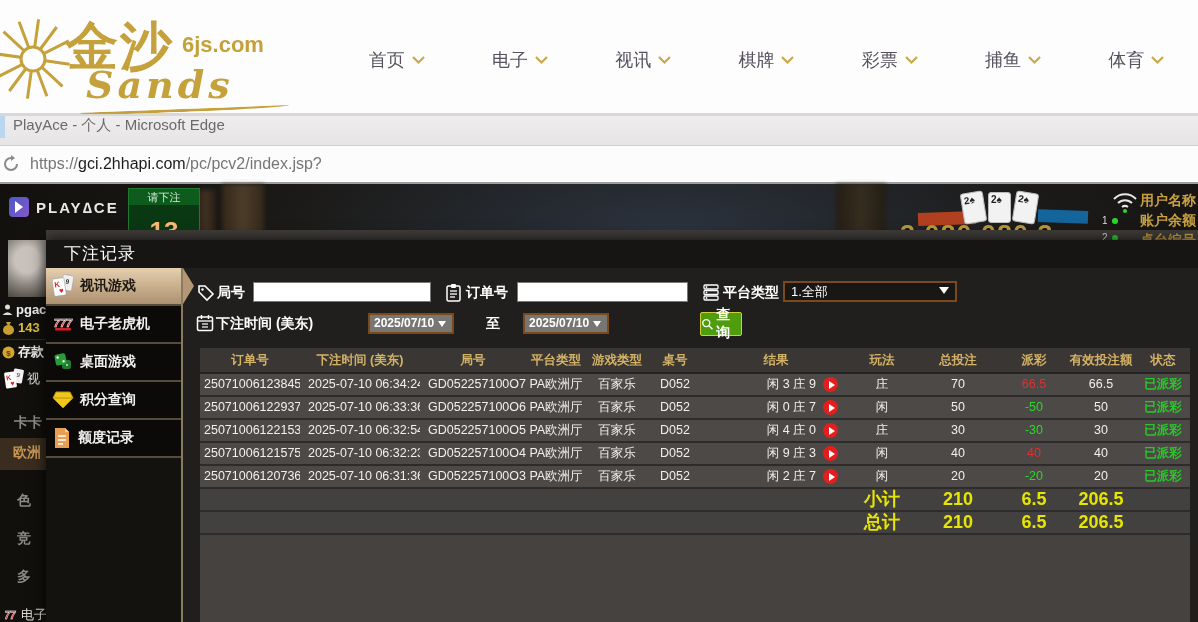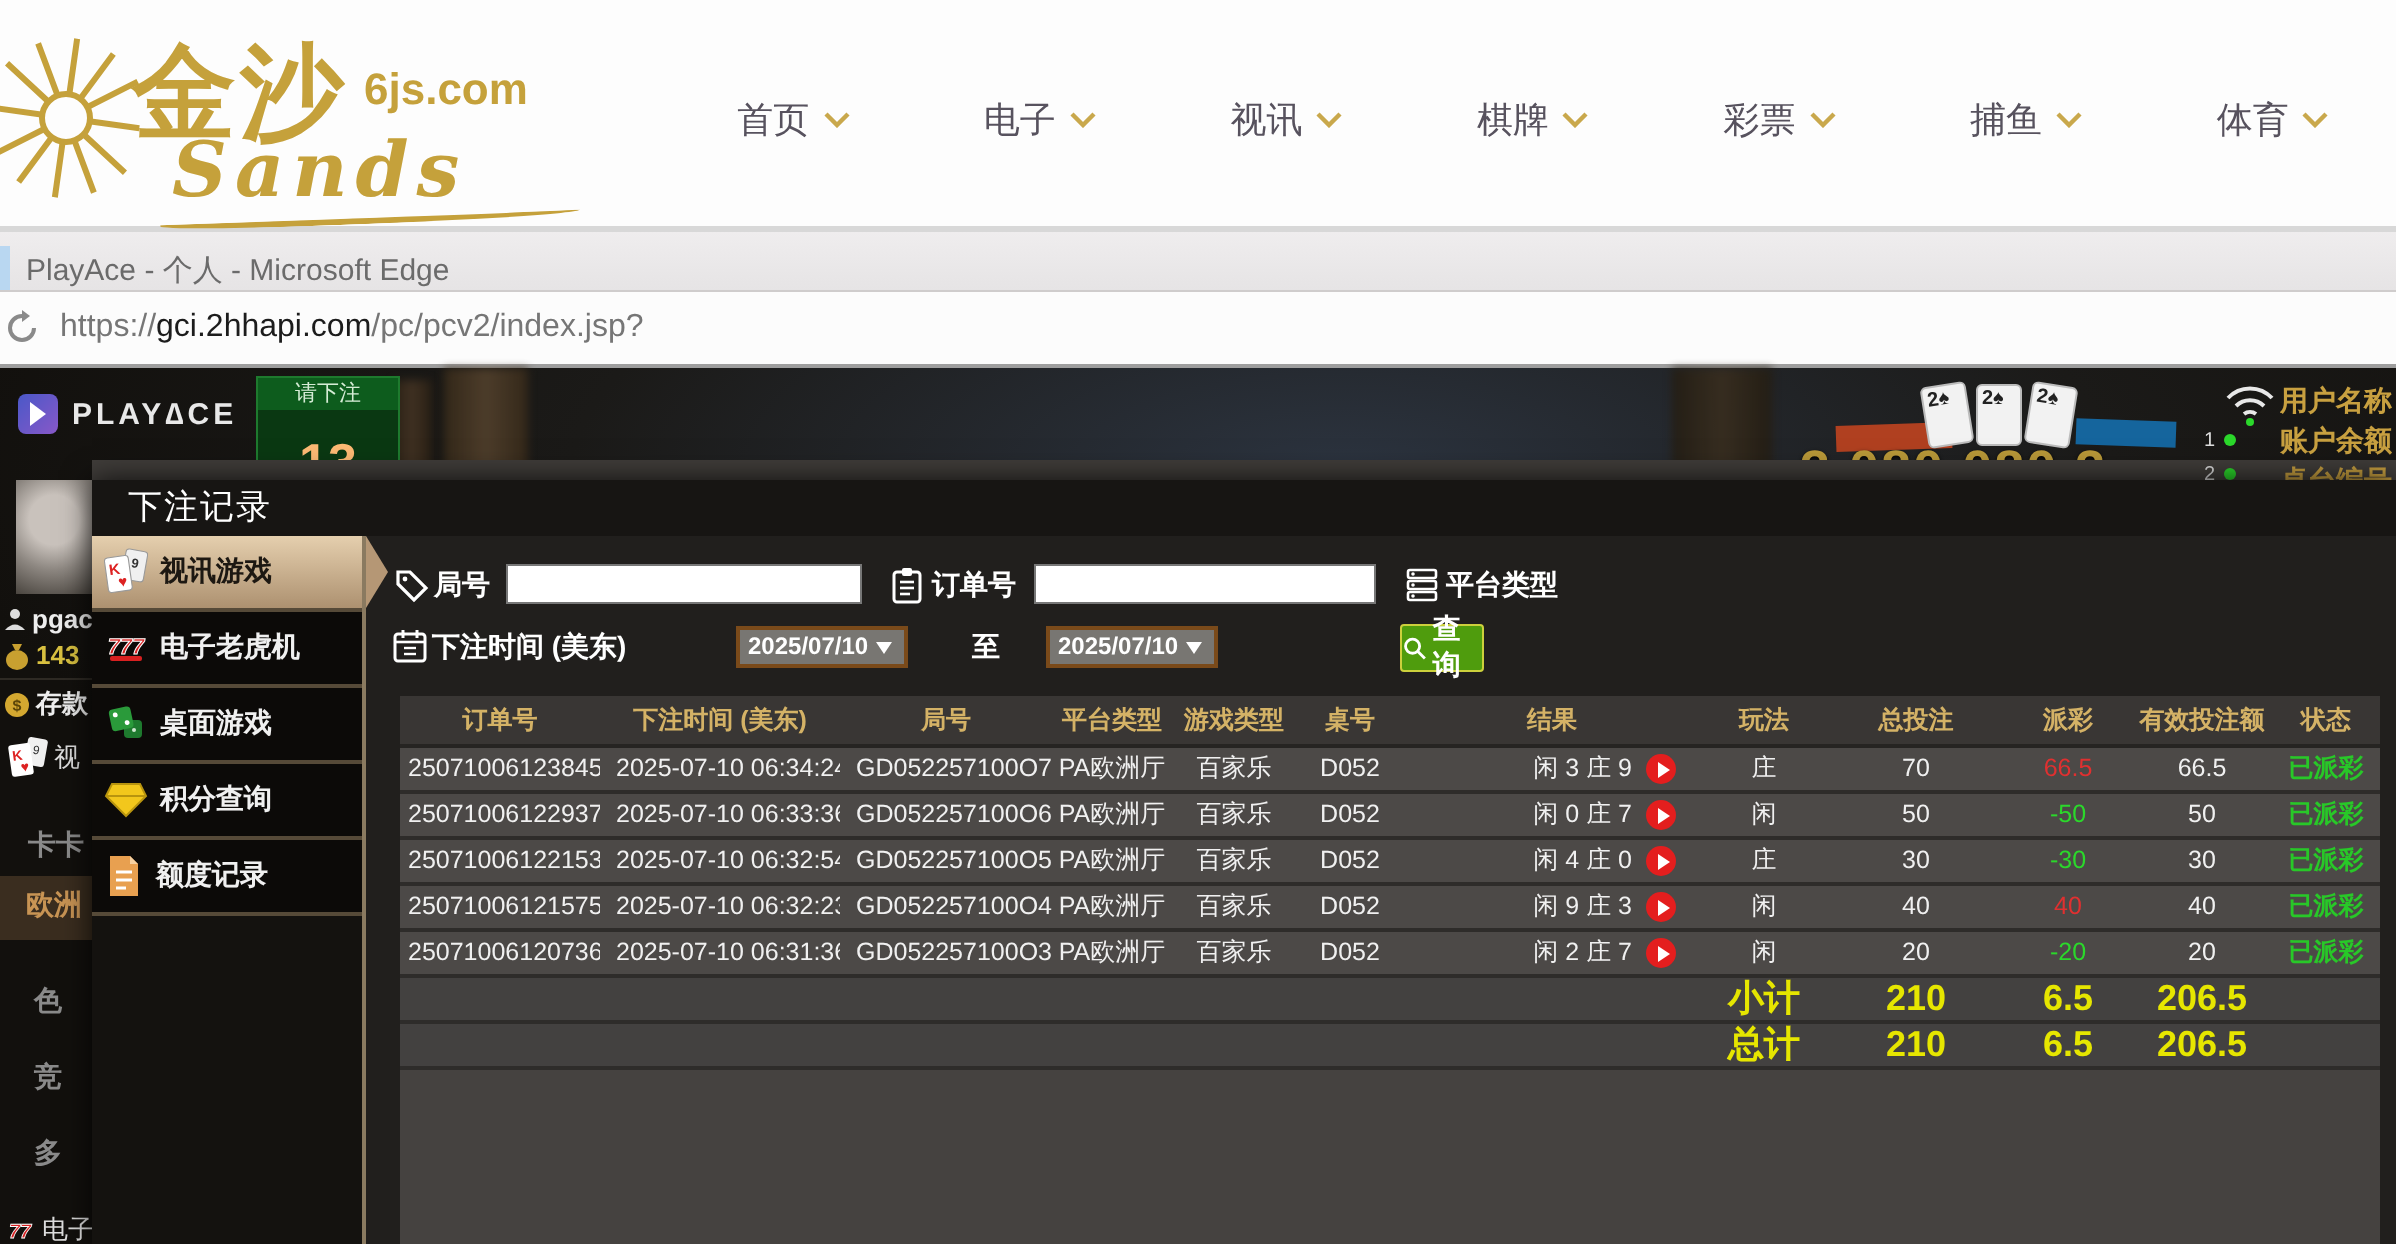--- a/index.html
+++ b/index.html
@@ -20,21 +20,21 @@
   .logo-swash { position:absolute; left:80px; top:100px; width:210px; height:6px;
                 border-bottom:3px solid #c5a13b; border-radius:0 0 60% 40%; transform:rotate(-2deg); }
   .main-nav { position:absolute; left:335px; top:42px; right:0; height:36px; display:flex; }
   .nav-item { flex:1; display:flex; align-items:center; justify-content:center;
               font-size:18px; color:#57525e; cursor:pointer; }
   .nav-item svg { margin-left:7px; }
 
   
   .title-bar { position:absolute; left:0; top:116px; width:1198px; height:30px;
                background:linear-gradient(#efedee,#e6e4e5); border-bottom:1px solid #cfcccc;
-               display:flex; align-items:flex-end; }
+               display:flex; align-items:flex-start; }
   .title-accent { width:5px; height:22px; background:#b9d7f1; margin-right:8px; }
   .title-text { font-size:15px; color:#6b6b6b; }
 
   
   .url-bar { position:absolute; left:0; top:146px; width:1198px; height:38px;
              background:#fcfcfc; border-bottom:2px solid #9e9e9e; display:flex; align-items:center; }
   .url-icon { margin:0 10px 0 2px; }
   .url-text { font-size:16px; }
   .url-proto, .url-path { color:#767676; }
   .url-domain { color:#1c1c1c; }
@@ -384,20 +384,23 @@
 
         <svg class="f-icon" style="left:519px; top:15px;" width="18" height="18" viewBox="0 0 18 18">
             <rect x="2" y="2" width="14" height="4" rx="1" fill="none" stroke="#fff" stroke-width="1.3"></rect>
             <rect x="2" y="7.5" width="14" height="4" rx="1" fill="none" stroke="#fff" stroke-width="1.3"></rect>
             <rect x="2" y="13" width="14" height="4" rx="1" fill="none" stroke="#fff" stroke-width="1.3"></rect>
             <circle cx="4.5" cy="4" r=".9" fill="#fff"></circle>
             <circle cx="4.5" cy="9.5" r=".9" fill="#fff"></circle>
             <circle cx="4.5" cy="15" r=".9" fill="#fff"></circle>
           </svg>
         <div class="f-label" style="left:540px; top:16px;">平台类型</div>
+        <div class="f-select" style="left:600px; top:13px; width:174px;">
+          <span>1.全部</span><span class="arr"></span>
+        </div>
 
         <svg class="f-icon" style="left:13px; top:46px;" width="18" height="18" viewBox="0 0 18 18">
             <rect x="1.5" y="3" width="15" height="13.5" rx="1.5" fill="none" stroke="#fff" stroke-width="1.5"></rect>
             <line x1="5.5" y1="1" x2="5.5" y2="5" stroke="#fff" stroke-width="1.5"></line>
             <line x1="12.5" y1="1" x2="12.5" y2="5" stroke="#fff" stroke-width="1.5"></line>
             <line x1="1.5" y1="7" x2="16.5" y2="7" stroke="#fff" stroke-width="1.3"></line>
             <line x1="6" y1="10" x2="12" y2="10" stroke="#fff" stroke-width="1.2"></line>
             <line x1="6" y1="13" x2="12" y2="13" stroke="#fff" stroke-width="1.2"></line>
           </svg>
         <div class="f-label" style="left:33px; top:47px;">下注时间 (美东)</div>

